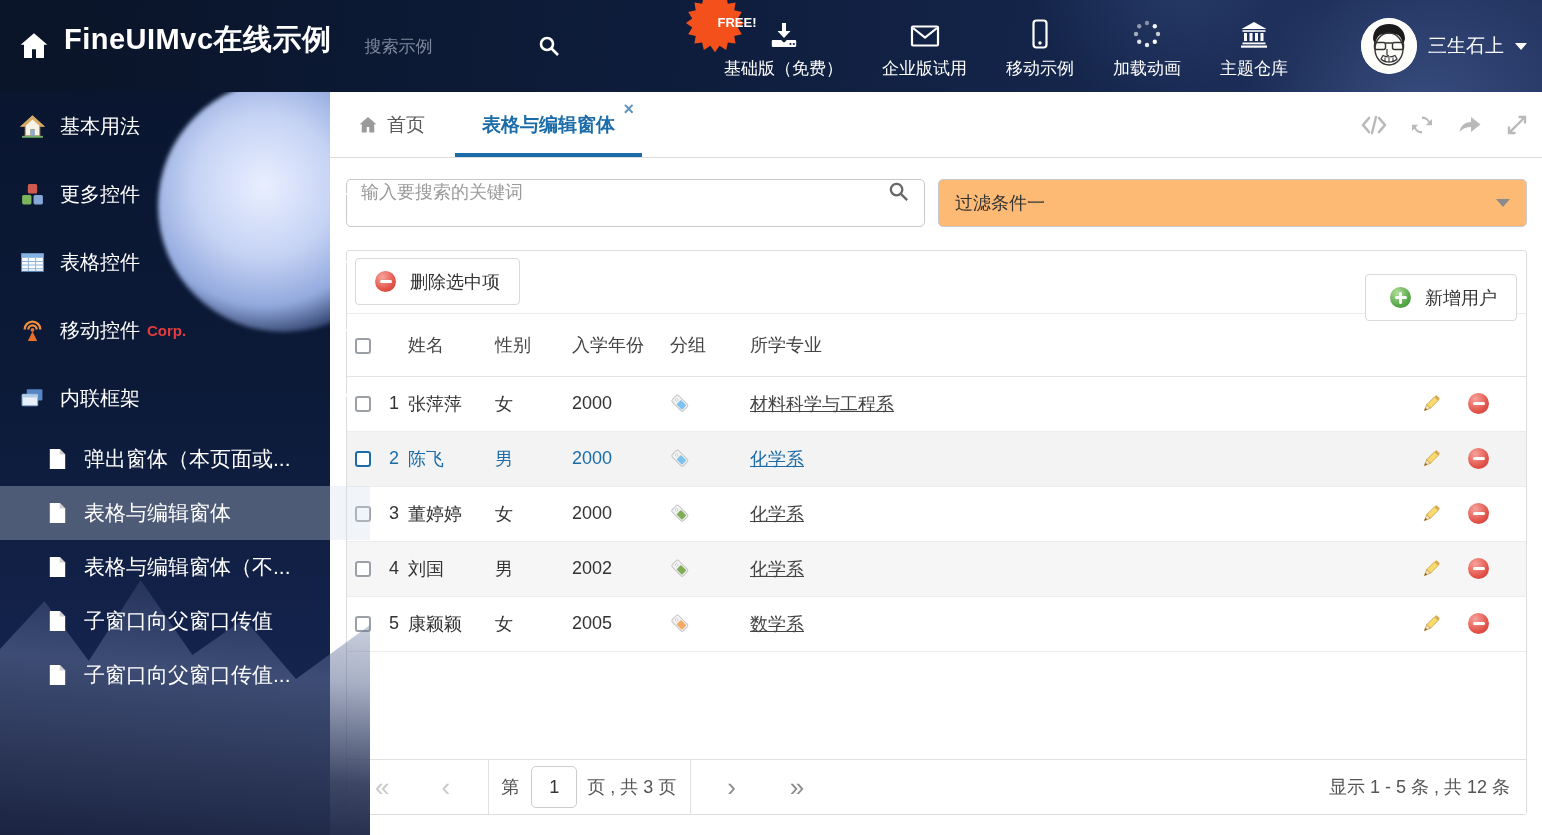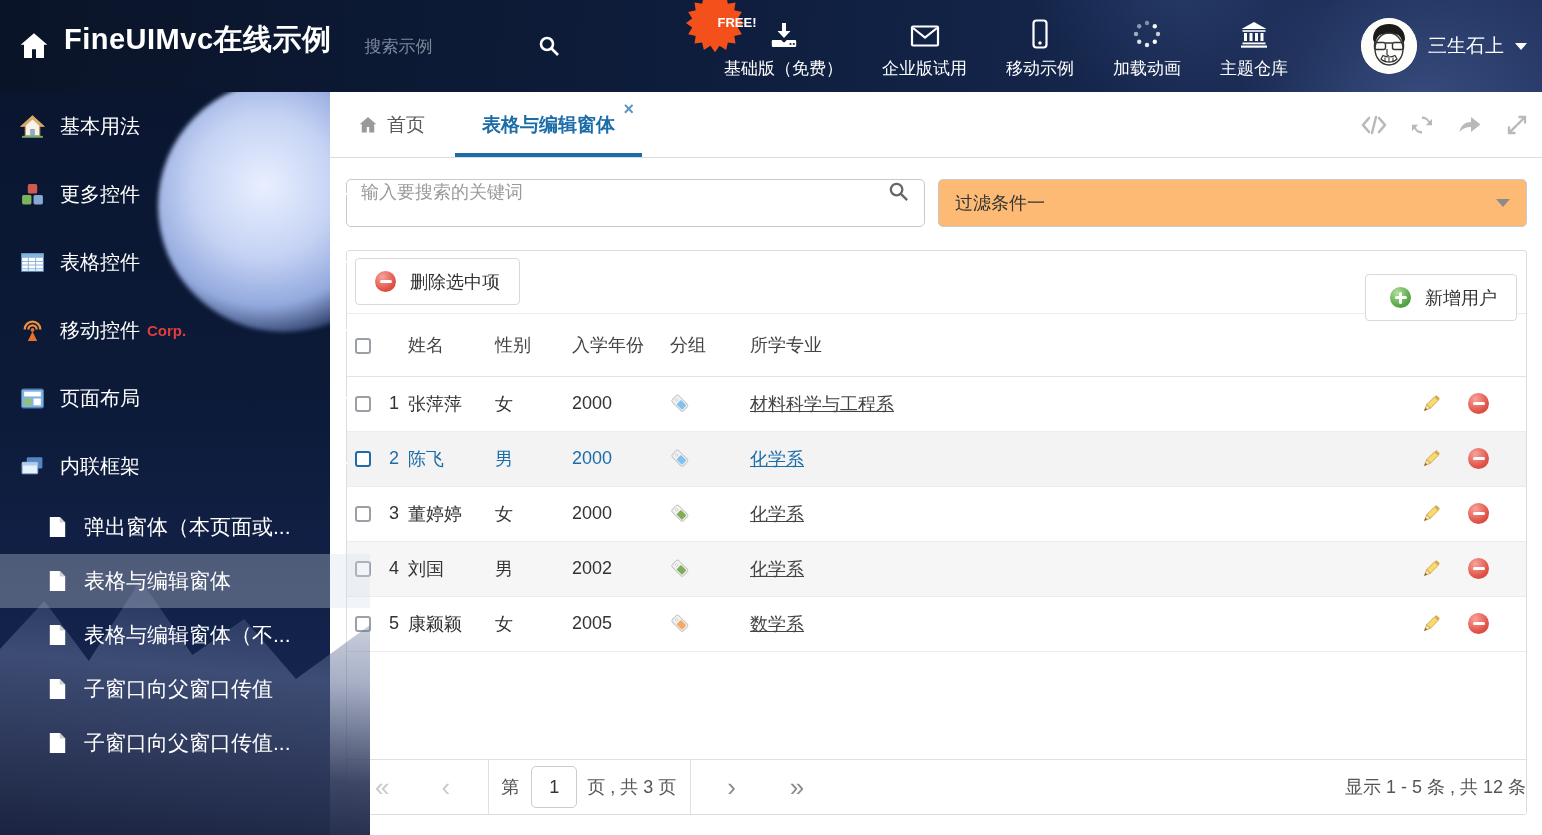--- a/index.html
+++ b/index.html
@@ -108,21 +108,21 @@
   .pg-d{width:1px;align-self:stretch;background:#e0e0e0;}
   .pg-first{margin-left:28px;}
   .pg-prev{margin-left:52px;}
   .pg-d1{margin-left:38px;}
   .pg-pre{margin-left:12px;}
   .pg-box{margin-left:12px;width:46px;height:42px;border:1px solid #ccc;border-radius:5px;background:#fff;display:flex;align-items:center;justify-content:center;font-size:18px;color:#333;}
   .pg-post{margin-left:10px;}
   .pg-d2{margin-left:14px;}
   .pg-next{margin-left:36px;}
   .pg-last{margin-left:54px;}
-  .pg-summary{margin-left:auto;margin-right:0;color:#555;}
+  .pg-summary{margin-left:auto;margin-right:16px;color:#555;}
 </style>
 </head>
 <body>
 
 <header class="topbar">
   <span class="logo">
     <svg width="34" height="32" viewBox="0 0 24 24">
         <path d="M12 2.5 2 11h2.5v10h6v-6.5h3V21h6V11H22z" fill="#fff"></path>
       </svg>
   </span>
@@ -261,32 +261,20 @@
       <span class="s-icon">
         <svg width="25" height="25" viewBox="0 0 24 24">
           <path d="M4.5 11a7.5 7.5 0 0 1 15 0" fill="none" stroke="#ef8f3f" stroke-width="2.2"></path>
           <path d="M8 11a4 4 0 0 1 8 0" fill="none" stroke="#ef8f3f" stroke-width="2.2"></path>
           <circle cx="12" cy="11.5" r="1.8" fill="#e8702a"></circle>
           <path d="M12 13 7.5 22h9z" fill="#e8702a"></path>
         </svg>
       </span>
       <span>移动控件</span>
       <span class="s-badge">Corp.</span>
-      <span class="s-arr arr-r"></span>
-    </div>
-    <div class="side-item">
-      <span class="s-icon">
-        <svg width="25" height="25" viewBox="0 0 24 24">
-          <rect x="1.5" y="3" width="21" height="18" rx="2" fill="#85b2e0" stroke="#4a7cb0"></rect>
-          <rect x="4" y="5.5" width="16" height="4.5" fill="#fff"></rect>
-          <rect x="4" y="12" width="7" height="6.5" fill="#8fc272"></rect>
-          <rect x="13" y="12" width="7" height="6.5" fill="#fff"></rect>
-        </svg>
-      </span>
-      <span>页面布局</span>
       <span class="s-arr arr-r"></span>
     </div>
     <div class="side-item">
       <span class="s-icon">
         <svg width="25" height="25" viewBox="0 0 24 24">
           <rect x="6.5" y="3" width="15" height="11" rx="1" fill="#5585c2"></rect>
           <rect x="2" y="8" width="15" height="11" rx="1" fill="#e8f1fa" stroke="#85aed6"></rect>
           <rect x="2" y="8" width="15" height="3" fill="#aecbe8"></rect>
         </svg>
       </span>

